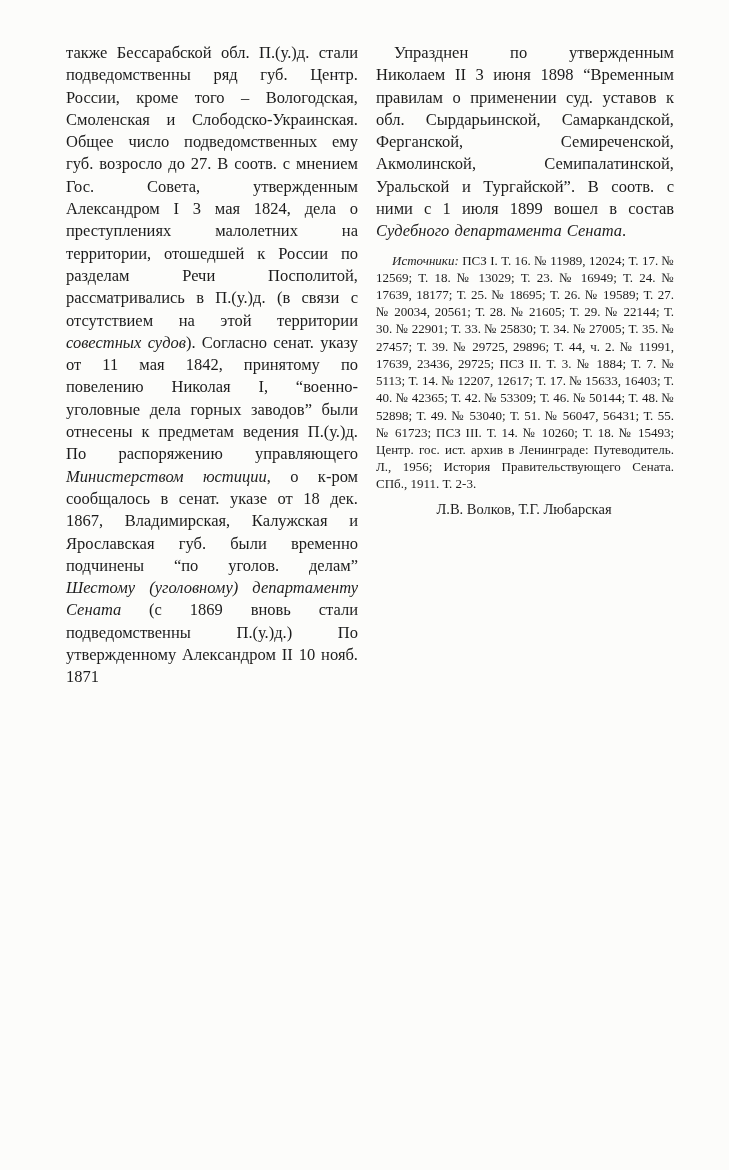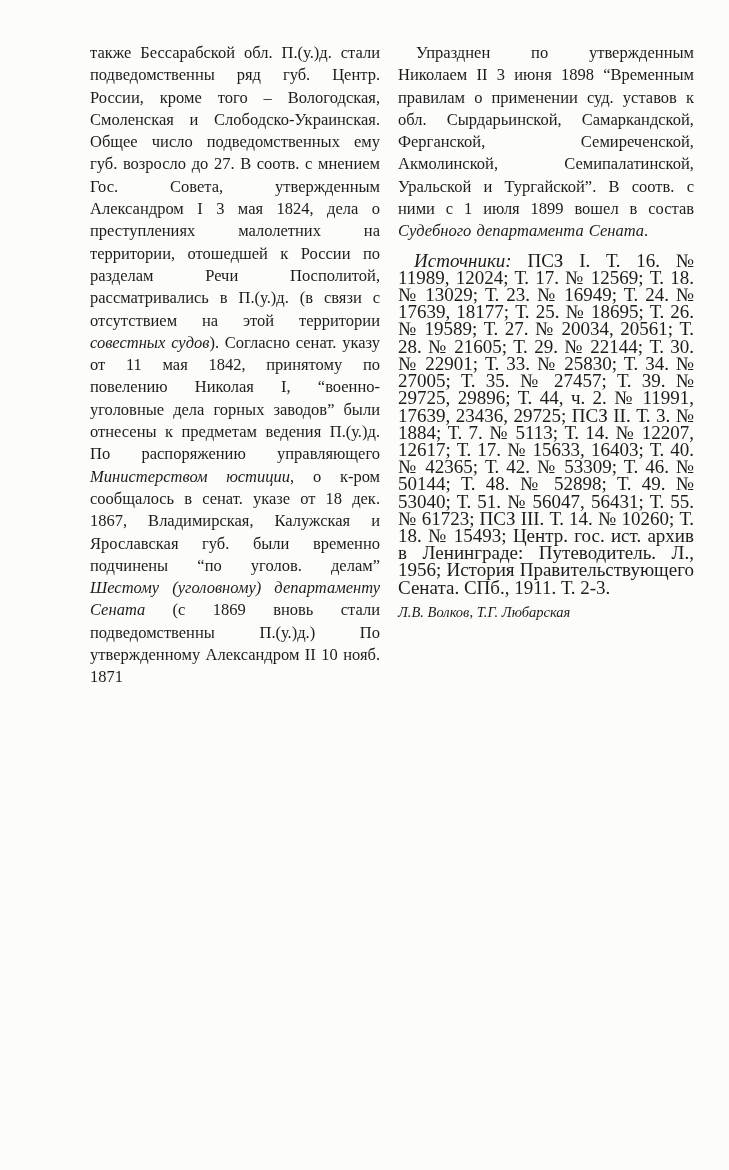--- a/index.html
+++ b/index.html
@@ -14,21 +14,20 @@
     background: #fcfcfa;
     overflow: hidden;
     font-family: "Liberation Serif", "DejaVu Serif", serif;
     color: #1c1c1c;
     box-sizing: border-box;
     padding: 42px 35px 0 66px;
   }
   .columns {
     display: flex;
     gap: 18px;
-    margin-left: 24px;
   }
   .col {
     box-sizing: border-box;
   }
   .col-left  { width: 292px; }
   .col-right { width: 298px; }
   p.body-text {
     margin: 0;
     font-size: 16.5px;
     line-height: 22.3px;
@@ -36,33 +35,32 @@
     text-justify: inter-word;
     hyphens: auto;
     word-spacing: 1px;
   }
   p.body-text.indent {
     text-indent: 18px;
   }
   .italic { font-style: italic; }
   p.sources {
     margin: 9px 0 0 0;
-    font-size: 19px;
+    font-size: 13px;
     line-height: 17.2px;
     text-align: justify;
     text-justify: inter-word;
     text-indent: 16px;
     hyphens: auto;
   }
   p.authors {
     margin: 7px 2px 0 0;
     font-size: 14.5px;
     line-height: 18px;
-    font-style: italic;
-    text-align: left;
+    text-align: center;
   }
 </style>
 </head>
 <body>
 
 <div class="page">
   <div class="columns">
 
     <div class="col col-left">
       <p class="body-text">

